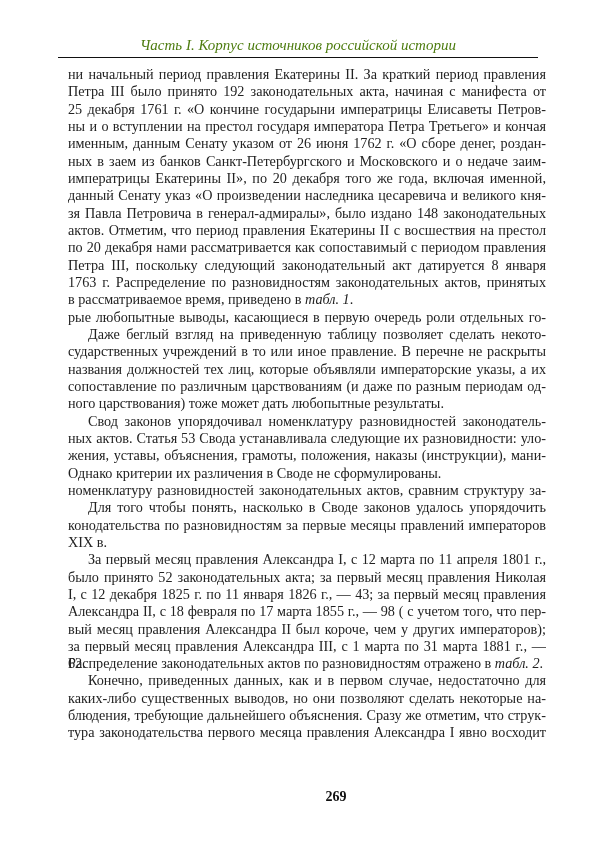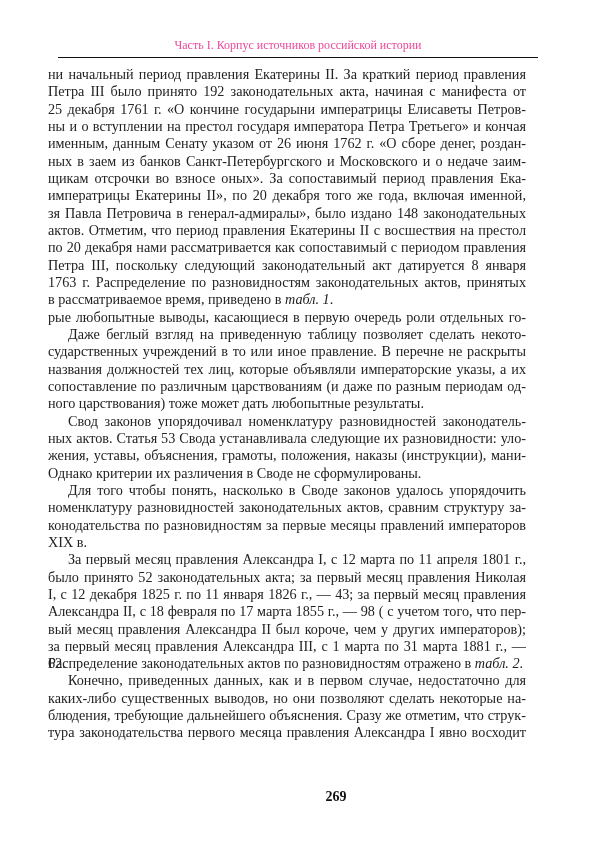--- a/index.html
+++ b/index.html
@@ -14,35 +14,36 @@
       overflow: hidden;
       font-family: "Liberation Serif", "DejaVu Serif", serif;
       color: #222222;
     }
     .running-head {
       position: absolute;
       left: 58px;
       top: 37px;
       width: 480px;
       text-align: center;
-      font-size: 12px;
+      font-style: italic;
+      font-size: 15px;
       line-height: 16px;
-      color: #ec4899;
+      color: #4d7c0f;
     }
     .head-rule {
       position: absolute;
       left: 58px;
       top: 57px;
       width: 480px;
       height: 0;
       border-top: 1.3px solid #111;
     }
     .body-text {
       position: absolute;
-      left: 48px;
+      left: 68px;
       top: 66px;
       width: 478px;
       font-size: 14.2px;
       line-height: 17.33px;
       text-align: justify;
       hyphens: manual;
     }
     .ital {
       font-style: italic;
     }
@@ -81,22 +82,22 @@
 
 <div class="body-text">
 
   <div>
     <span class="ln">ни начальный период правления Екатерины II. За краткий период правления</span>
     <span class="ln">Петра III было принято 192 законодательных акта, начиная с манифеста от</span>
     <span class="ln">25 декабря 1761 г. «О кончине государыни императрицы Елисаветы Петров-</span>
     <span class="ln">ны и о вступлении на престол государя императора Петра Третьего» и кончая</span>
     <span class="ln">именным, данным Сенату указом от 26 июня 1762 г. «О сборе денег, роздан-</span>
     <span class="ln">ных в заем из банков Санкт-Петербургского и Московского и о недаче заим-</span>
-    <span class="ln">щикам отсрочки во взносе оных». За сопоставимый период правления Ека-</span>
     <span class="ln">императрицы Екатерины II», по 20 декабря того же года, включая именной,</span>
+    <span class="ln">данный Сенату указ «О произведении наследника цесаревича и великого кня-</span>
     <span class="ln">зя Павла Петровича в генерал-адмиралы», было издано 148 законодательных</span>
     <span class="ln">актов. Отметим, что период правления Екатерины II с восшествия на престол</span>
     <span class="ln">по 20 декабря нами рассматривается как сопоставимый с периодом правления</span>
     <span class="ln">Петра III, поскольку следующий законодательный акт датируется 8 января</span>
     <span class="ln">1763 г. Распределение по разновидностям законодательных актов, принятых</span>
     <span class="ln end"><span>в рассматриваемое время, приведено в </span><span class="ital">табл. 1</span><span>.</span></span>
   </div>
 
   <div>
     <span class="ln">рые любопытные выводы, касающиеся в первую очередь роли отдельных го-</span>
@@ -108,22 +109,22 @@
   </div>
 
   <div>
     <span class="ln ind">Свод законов упорядочивал номенклатуру разновидностей законодатель-</span>
     <span class="ln">ных актов. Статья 53 Свода устанавливала следующие их разновидности: уло-</span>
     <span class="ln">жения, уставы, объяснения, грамоты, положения, наказы (инструкции), мани-</span>
     <span class="ln end">Однако критерии их различения в Своде не сформулированы.</span>
   </div>
 
   <div>
+    <span class="ln">номенклатуру разновидностей законодательных актов, сравним структуру за-</span>
     <span class="ln ind">Для того чтобы понять, насколько в Своде законов удалось упорядочить</span>
-    <span class="ln">номенклатуру разновидностей законодательных актов, сравним структуру за-</span>
     <span class="ln">конодательства по разновидностям за первые месяцы правлений императоров</span>
     <span class="ln end">XIX в.</span>
   </div>
 
   <div>
     <span class="ln ind">За первый месяц правления Александра I, с 12 марта по 11 апреля 1801 г.,</span>
     <span class="ln">было принято 52 законодательных акта; за первый месяц правления Николая</span>
     <span class="ln">I, с 12 декабря 1825 г. по 11 января 1826 г., — 43; за первый месяц правления</span>
     <span class="ln">Александра II, с 18 февраля по 17 марта 1855 г., — 98 ( с учетом того, что пер-</span>
     <span class="ln">вый месяц правления Александра II был короче, чем у других императоров);</span>

